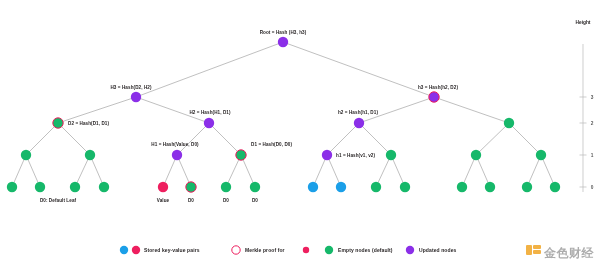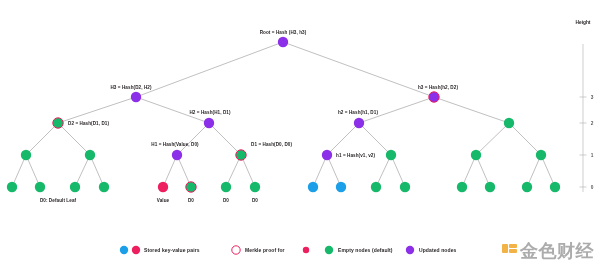--- a/index.html
+++ b/index.html
@@ -104,21 +104,21 @@
   }
   .wm-logo .bar-c {
     position: absolute;
     left: 6.6px; top: 5.3px;
     width: 8.4px; height: 4.2px;
     background: #f0a21d;
     border-radius: 1px;
   }
   .wm-text {
     font-family: "DejaVu Sans", sans-serif;
-    font-size: 18px;
+    font-size: 12px;
     font-weight: bold;
     color: #9b9b9b;
     letter-spacing: 0.5px;
     line-height: 1;
   }
 </style>
 </head>
 <body>
 
 <div id="root-canvas">

